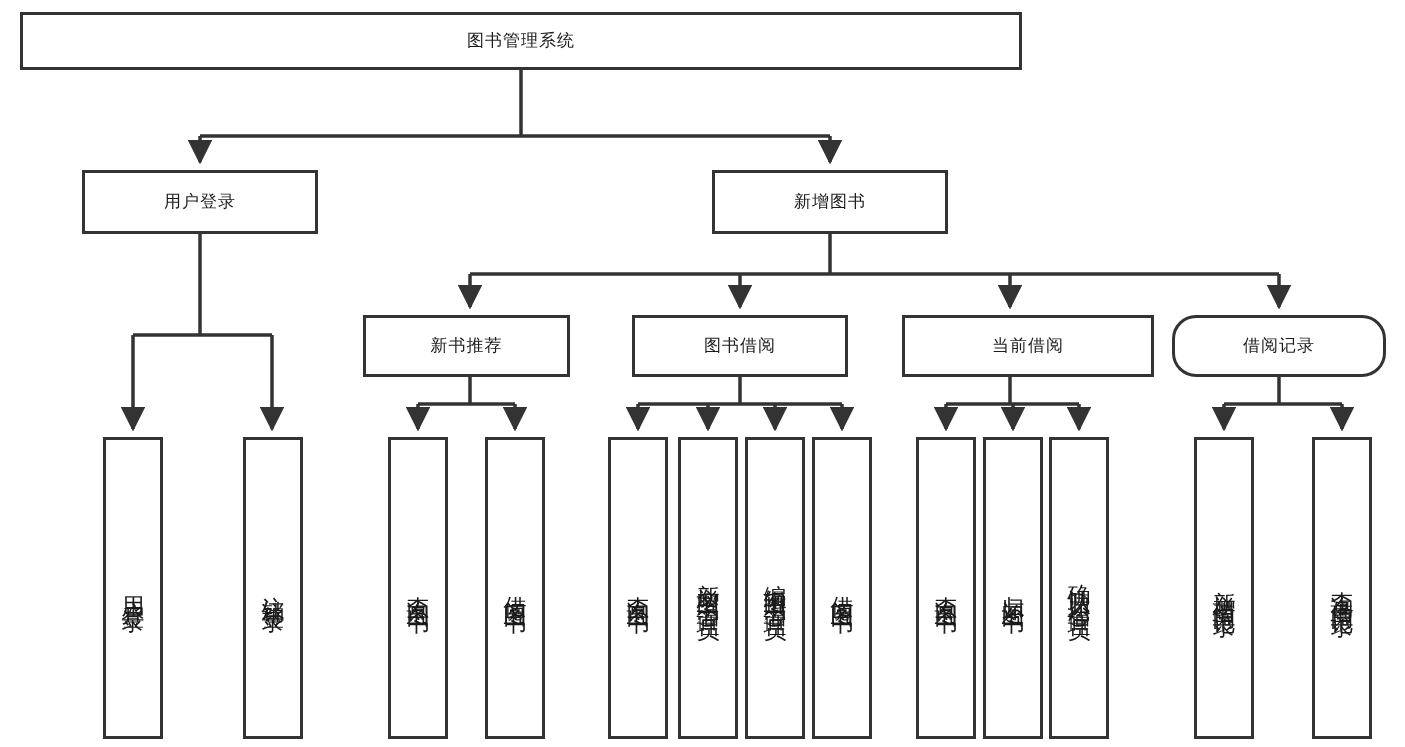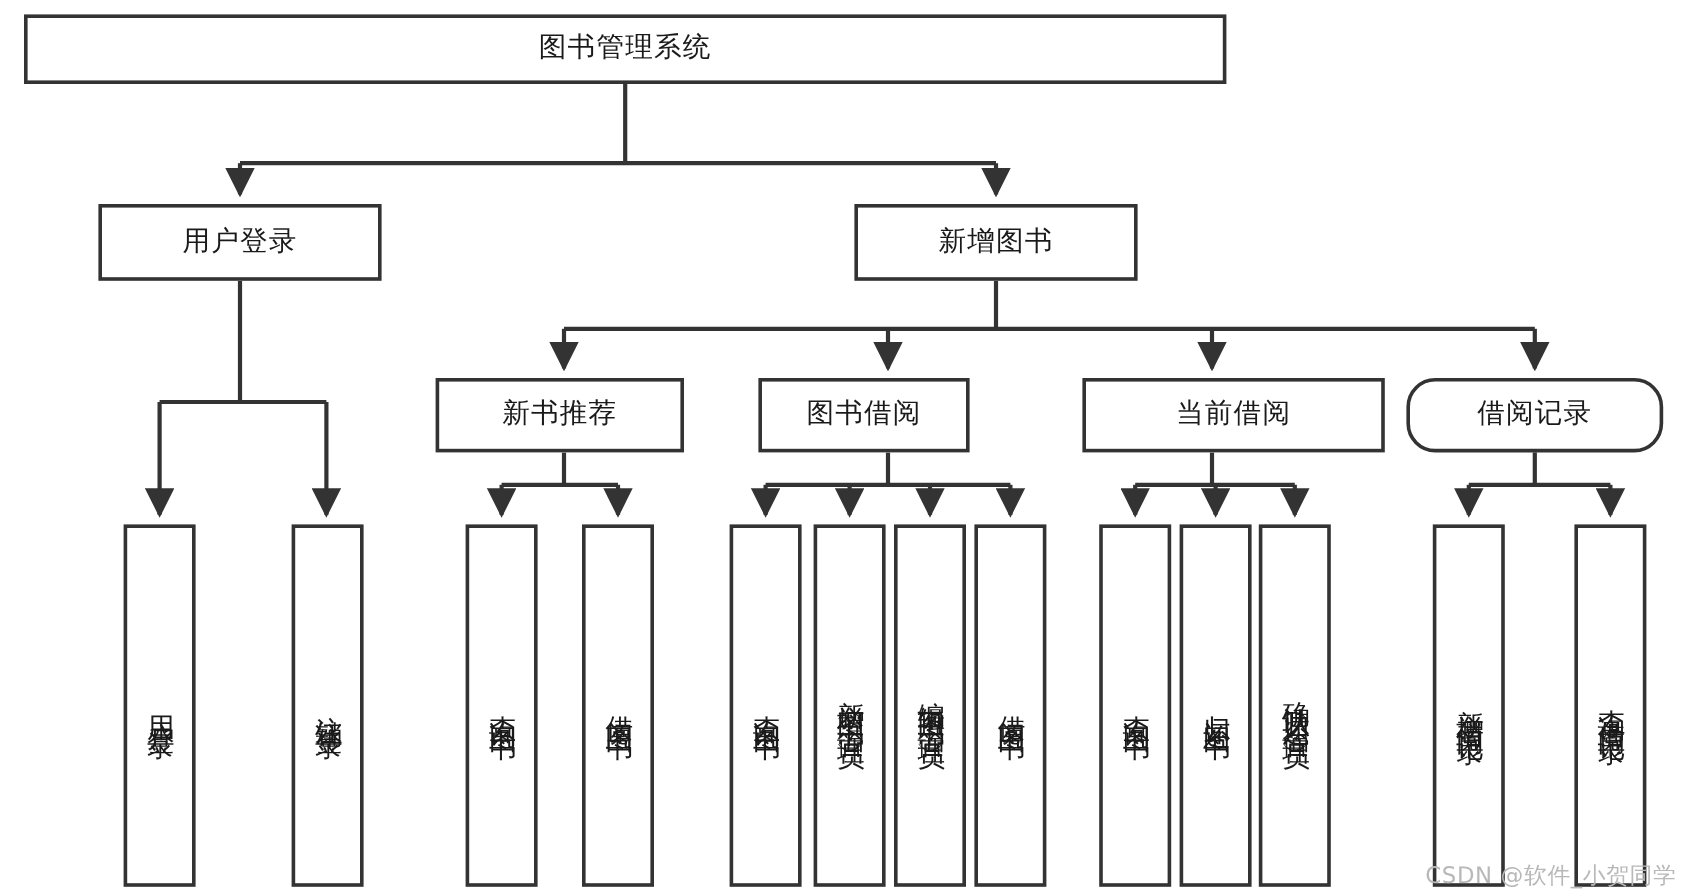--- a/index.html
+++ b/index.html
@@ -31,23 +31,24 @@
     box-sizing: border-box;
     border: 3px solid #333333;
     background: #ffffff;
     color: #1a1a1a;
     display: flex;
     align-items: center;
     justify-content: center;
     text-align: center;
   }
   .node.h {
-    font-size: 23px;
+    font-size: 17px;
     line-height: 1.2;
     letter-spacing: 1px;
+    font-family: Liberation Serif, serif;
   }
   .node.v {
     writing-mode: vertical-rl;
     text-orientation: upright;
     font-size: 23px;
     line-height: 1.35;
     letter-spacing: 5px;
     padding: 4px 0;
   }
   .node.v .vtext {
@@ -127,21 +128,21 @@
       </div>
       <div class="node h" style="left: 82px; top: 170px; width: 236px; height: 64px;">
         <span class="htext">用户登录</span>
       </div>
       <div class="node h" style="left: 712px; top: 170px; width: 236px; height: 64px;">
         <span class="htext">新增图书</span>
       </div>
       <div class="node h" style="left: 363px; top: 315px; width: 207px; height: 62px;">
         <span class="htext">新书推荐</span>
       </div>
-      <div class="node h" style="left: 632px; top: 315px; width: 176px; height: 62px;">
+      <div class="node h" style="left: 632px; top: 315px; width: 216px; height: 62px;">
         <span class="htext">图书借阅</span>
       </div>
       <div class="node h" style="left: 902px; top: 315px; width: 252px; height: 62px;">
         <span class="htext">当前借阅</span>
       </div>
       <div class="node h" style="left: 1172px; top: 315px; width: 214px; height: 62px; border-radius: 24px;">
         <span class="htext">借阅记录</span>
       </div>
       <div class="node v" style="left: 103px; top: 437px; width: 60px; height: 302px;">
         <span class="vtext">用户登录</span>
@@ -177,14 +178,13 @@
         <span class="vtext">确认归还（管理员）</span>
       </div>
       <div class="node v" style="left: 1194px; top: 437px; width: 60px; height: 302px;">
         <span class="vtext">新增借阅记录</span>
       </div>
       <div class="node v" style="left: 1312px; top: 437px; width: 60px; height: 302px;">
         <span class="vtext">查询借阅记录</span>
       </div>
     </div>
 
-  <div id="watermark">CSDN @软件_小贺同学</div>
 </div>
 
 </body></html>

